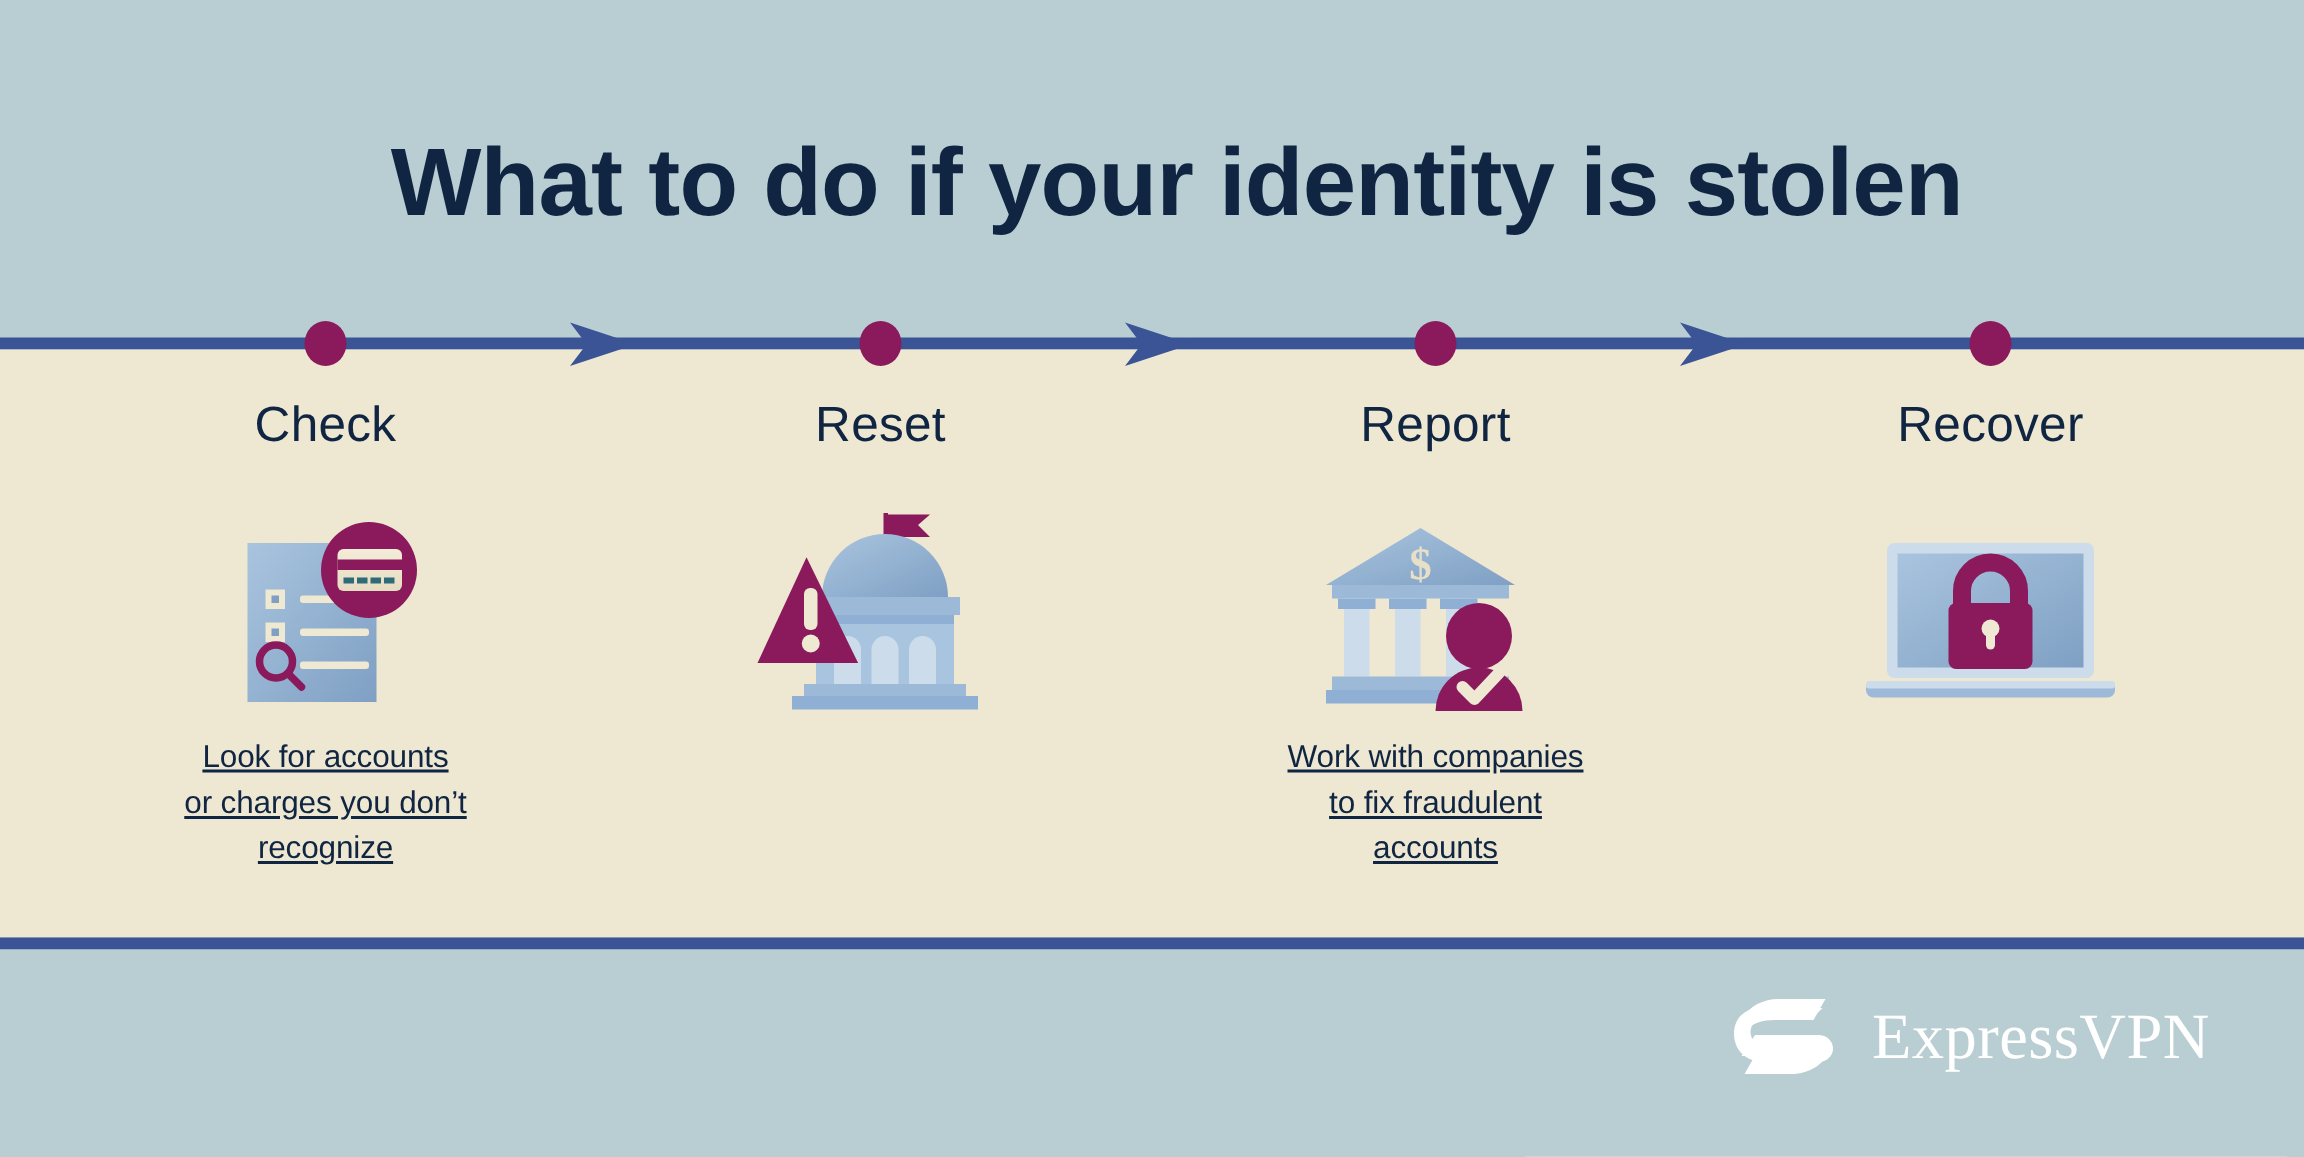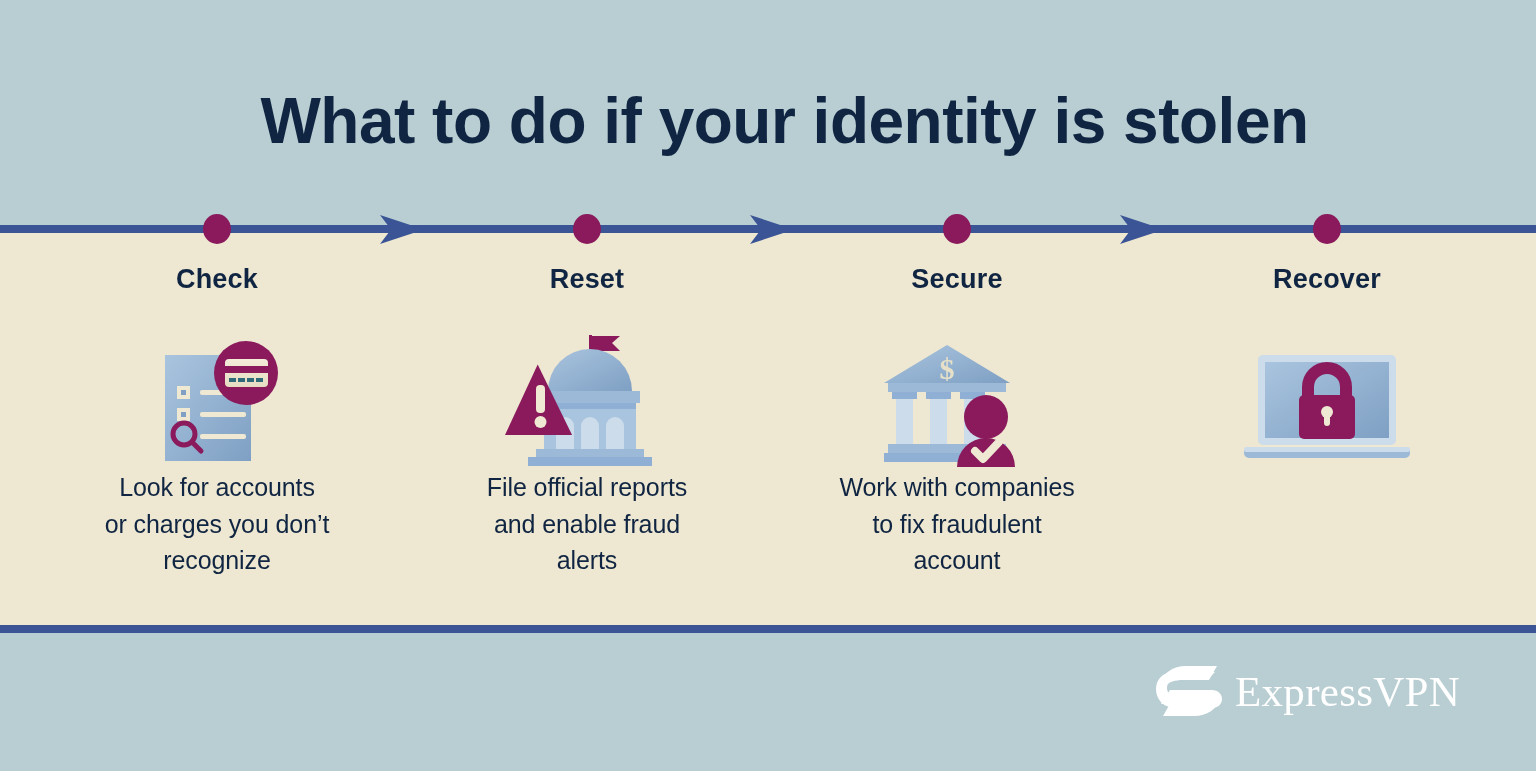--- a/index.html
+++ b/index.html
@@ -66,44 +66,46 @@
 
   
   .col{
     position:absolute;
     top:264px;
     width:330px;
     margin-left:-165px;
     text-align:center;
   }
   .step-label{
-    font-size:27px;
-    font-weight:bold;
+    font-size:33px;
+    font-weight:normal;
     color:#102542;
     letter-spacing:.2px;
   }
   .icon-box{
     height:152px;
     margin-top:22px;
     display:flex;
     align-items:flex-end;
     justify-content:center;
   }
   .desc{
-    font-size:25px;
+    margin-top:14px;
+    font-size:21px;
     line-height:1.46;
     color:#102542;
     letter-spacing:-0.1px;
+    text-decoration:underline;
   }
 
   
   .logo{
     position:absolute;
     left:1153px; top:660px;
-    display:flex; align-items:center; gap:8px;
+    display:flex; align-items:center; gap:21px;
   }
   .logo-word{
     font-family:"Liberation Serif", serif;
     font-size:43px;
     color:#ffffff;
     letter-spacing:0.3px;
     line-height:1;
   }
 </style>
 </head>
@@ -208,27 +210,24 @@
       <path d="M106 122 L106 97 A9 9 0 0 1 124 97 L124 122 Z" fill="#cddcea"></path>
 
       <rect x="36" y="120" width="108" height="8" fill="#9cb9d8"></rect>
       <rect x="28" y="128" width="124" height="9" fill="#8fb0d4"></rect>
 
       <path d="M38 18 L78 100 L0 100 Z" transform="translate(5,20) scale(0.86)" fill="#8a1a5c"></path>
       <rect x="36" y="56" width="9" height="28" rx="4" fill="#efe8d2"></rect>
       <circle cx="40.5" cy="93" r="6" fill="#efe8d2"></circle>
     </svg>
   </div>
-  <div class="desc" style="white-space:pre-line">File official reports
-and enable fraud
-alerts</div>
 </div>
 
 <div class="col" style="left:957px">
-  <div class="step-label">Secure</div>
+  <div class="step-label">Report</div>
   <div class="icon-box">
     <svg width="150" height="130" viewBox="0 0 150 130">
       <defs>
         <linearGradient id="bankgrad" x1="0" y1="0" x2="1" y2="1">
           <stop offset="0%" stop-color="#a9c4de"></stop>
           <stop offset="100%" stop-color="#7fa0c4"></stop>
         </linearGradient>
       </defs>
 
       <path d="M65 6 L128 44 L2 44 Z" fill="url(#bankgrad)"></path>
@@ -246,21 +245,21 @@
       <rect x="6" y="105" width="118" height="9" fill="#9cb9d8"></rect>
       <rect x="2" y="114" width="126" height="9" fill="#8fb0d4"></rect>
 
       <circle cx="104" cy="78" r="22" fill="#8a1a5c"></circle>
       <path d="M75 128 A29 29 0 0 1 133 128 Z" fill="#8a1a5c"></path>
       <path d="M93 112 L101 120 L117 103" fill="none" stroke="#efe8d2" stroke-width="8" stroke-linecap="round" stroke-linejoin="round"></path>
     </svg>
   </div>
   <div class="desc" style="white-space:pre-line">Work with companies
 to fix fraudulent
-account</div>
+accounts</div>
 </div>
 
 <div class="col" style="left:1327px">
   <div class="step-label">Recover</div>
   <div class="icon-box">
     <svg width="170" height="120" viewBox="0 0 170 120">
       <defs>
         <linearGradient id="screengrad" x1="0" y1="0" x2="1" y2="1">
           <stop offset="0%" stop-color="#a9c4de"></stop>
           <stop offset="100%" stop-color="#7fa0c4"></stop>

